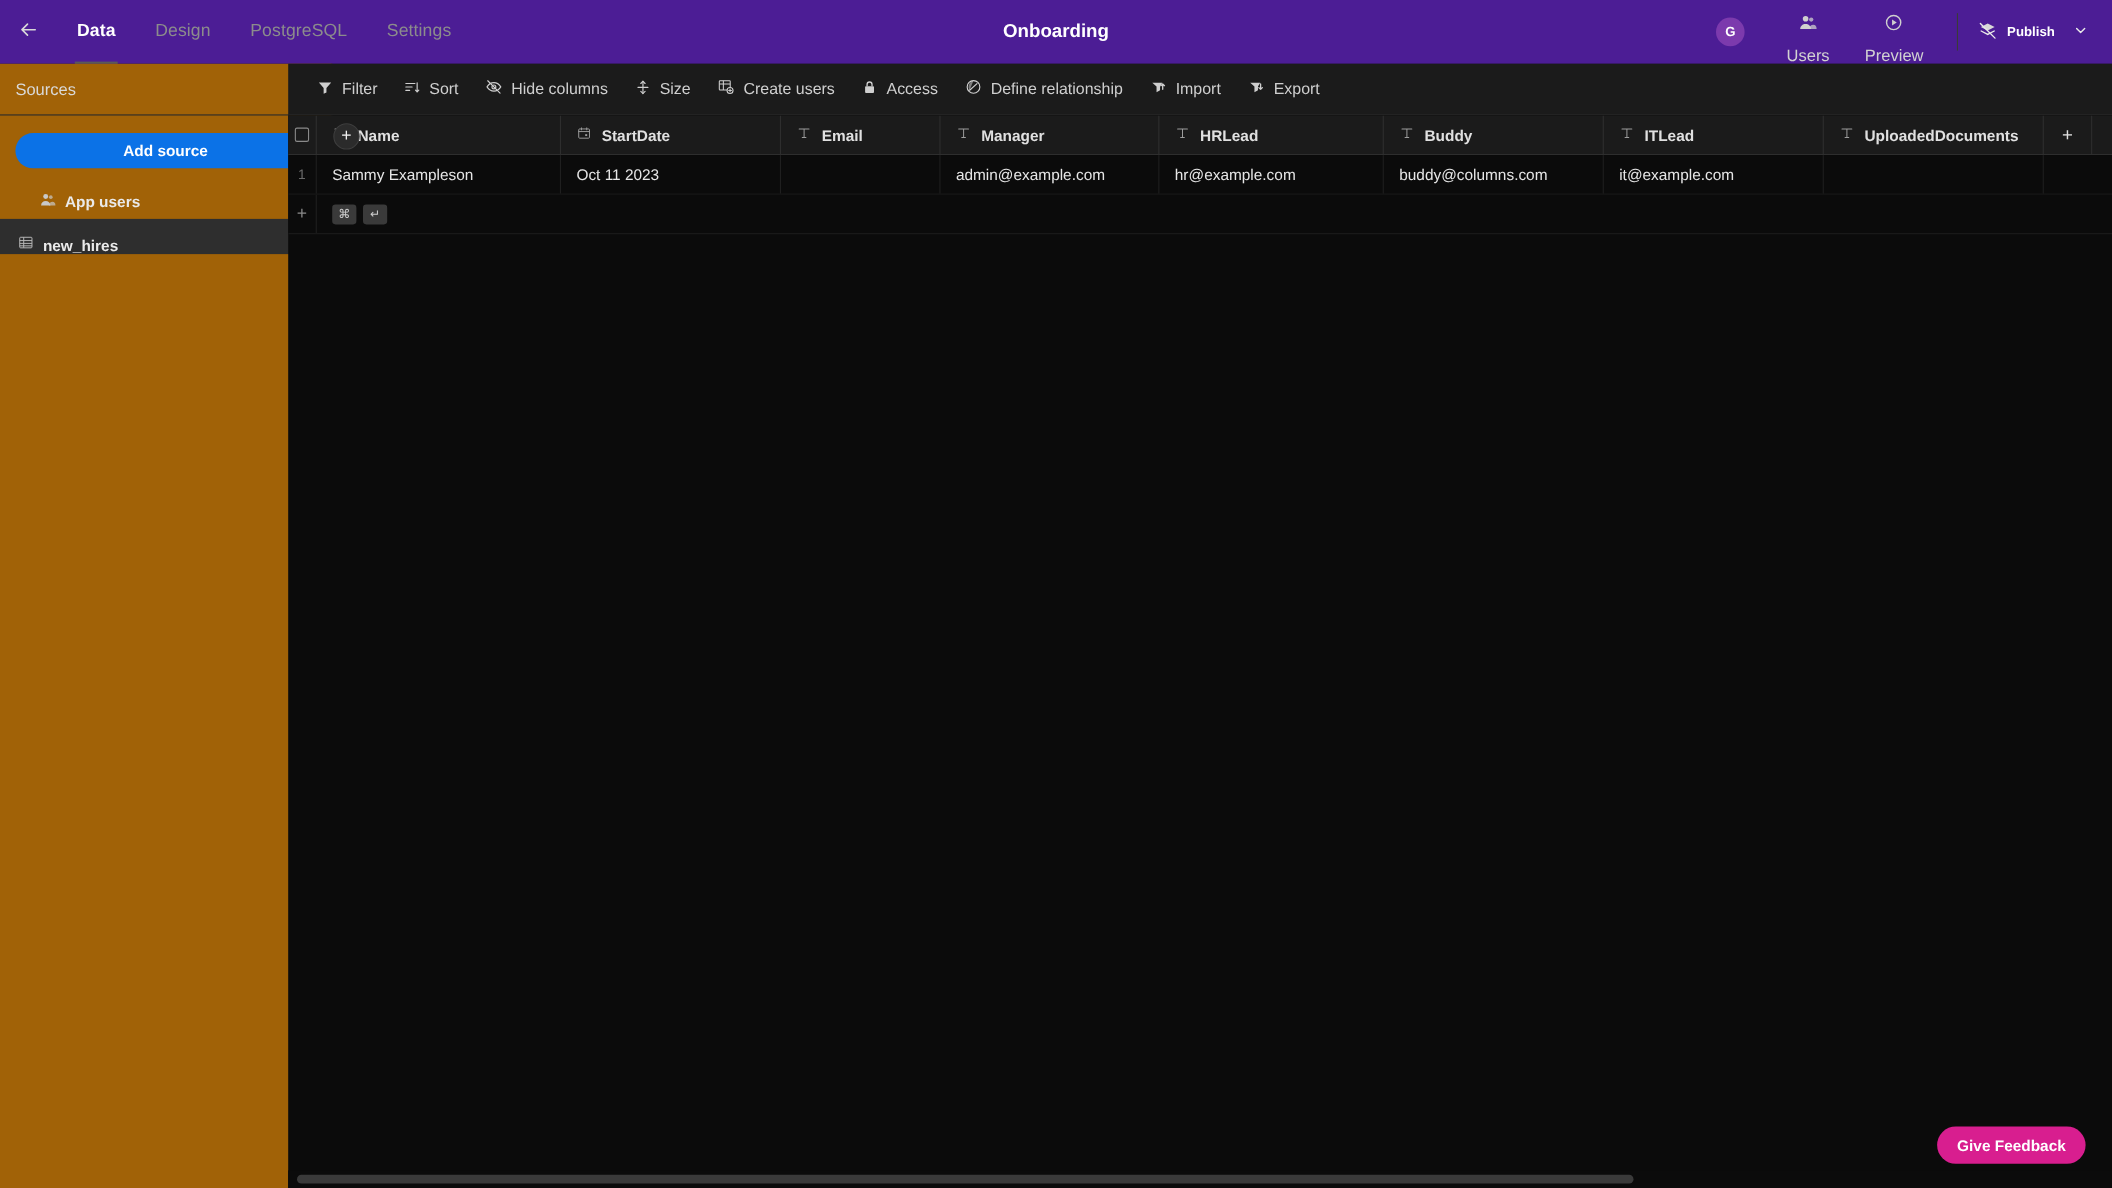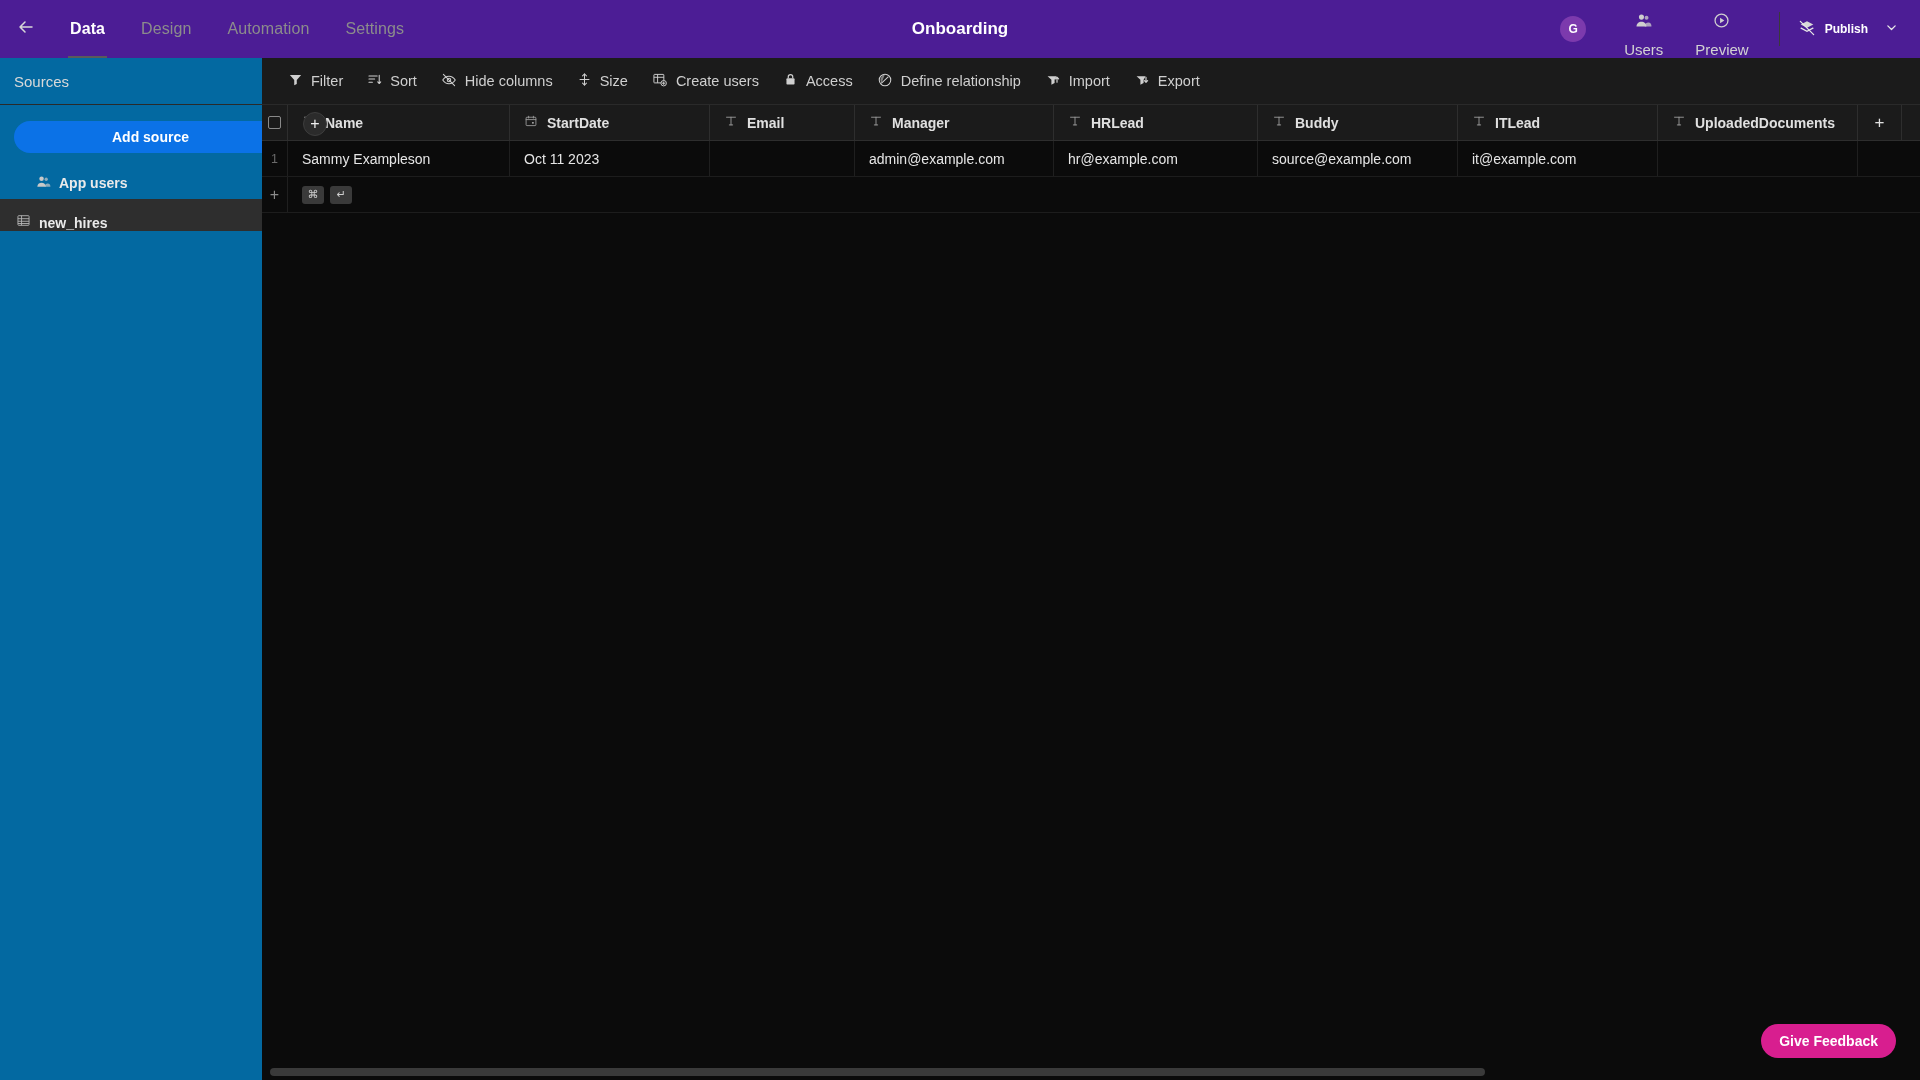--- a/index.html
+++ b/index.html
@@ -66,21 +66,21 @@
     display: flex; align-items: center; gap: 9px;
     font-size: 12px; color: #ffffff; font-weight: bold; cursor: pointer;
     padding-left: 4px;
   }
   .chev { margin-left: 8px; }
 
   
   #sidebar {
     position: absolute; top: 58px; left: 0;
     width: 302px; height: 1022px;
-    background: #0369a1;
+    background: #a16207;
     border-right: 1px solid #2a2a2a;
   }
   #sources-head {
     height: 47px; display: flex; align-items: center;
     padding-left: 14px; font-size: 15px; color: #d9d9d9;
     border-bottom: 1px solid #2a2a2a;
   }
   #add-source {
     margin: 16px 14px 0 14px;
     height: 32px; border-radius: 16px;
@@ -222,21 +222,21 @@
         </svg>
       </span>
     </div>
     <div class="nav-tab active">
       <span>Data</span>
     </div>
     <div class="nav-tab">
       <span>Design</span>
     </div>
     <div class="nav-tab">
-      <span>Automation</span>
+      <span>PostgreSQL</span>
     </div>
     <div class="nav-tab">
       <span>Settings</span>
     </div>
   </div>
 
   <div id="topbar-title">Onboarding</div>
 
   <div id="topbar-right">
     <div class="avatar">G</div>
@@ -500,21 +500,21 @@
     </div>
   </div>
 
   <div class="row">
     <div class="cell gutter">1</div>
     <div class="cell" style="width:222px">Sammy Exampleson</div>
     <div class="cell" style="width:200px">Oct 11 2023</div>
     <div class="cell" style="width:145px"></div>
     <div class="cell" style="width:199px">admin@example.com</div>
     <div class="cell" style="width:204px">hr@example.com</div>
-    <div class="cell" style="width:200px">source@example.com</div>
+    <div class="cell" style="width:200px">buddy@columns.com</div>
     <div class="cell" style="width:200px">it@example.com</div>
     <div class="cell" style="width:200px"></div>
     <div class="cell tail"></div>
   </div>
 
   <div class="addrow">
     <div class="gutter">+</div>
     <div class="kbd-wrap">
       <span class="kbd">⌘</span>
       <span class="kbd">↵</span>

